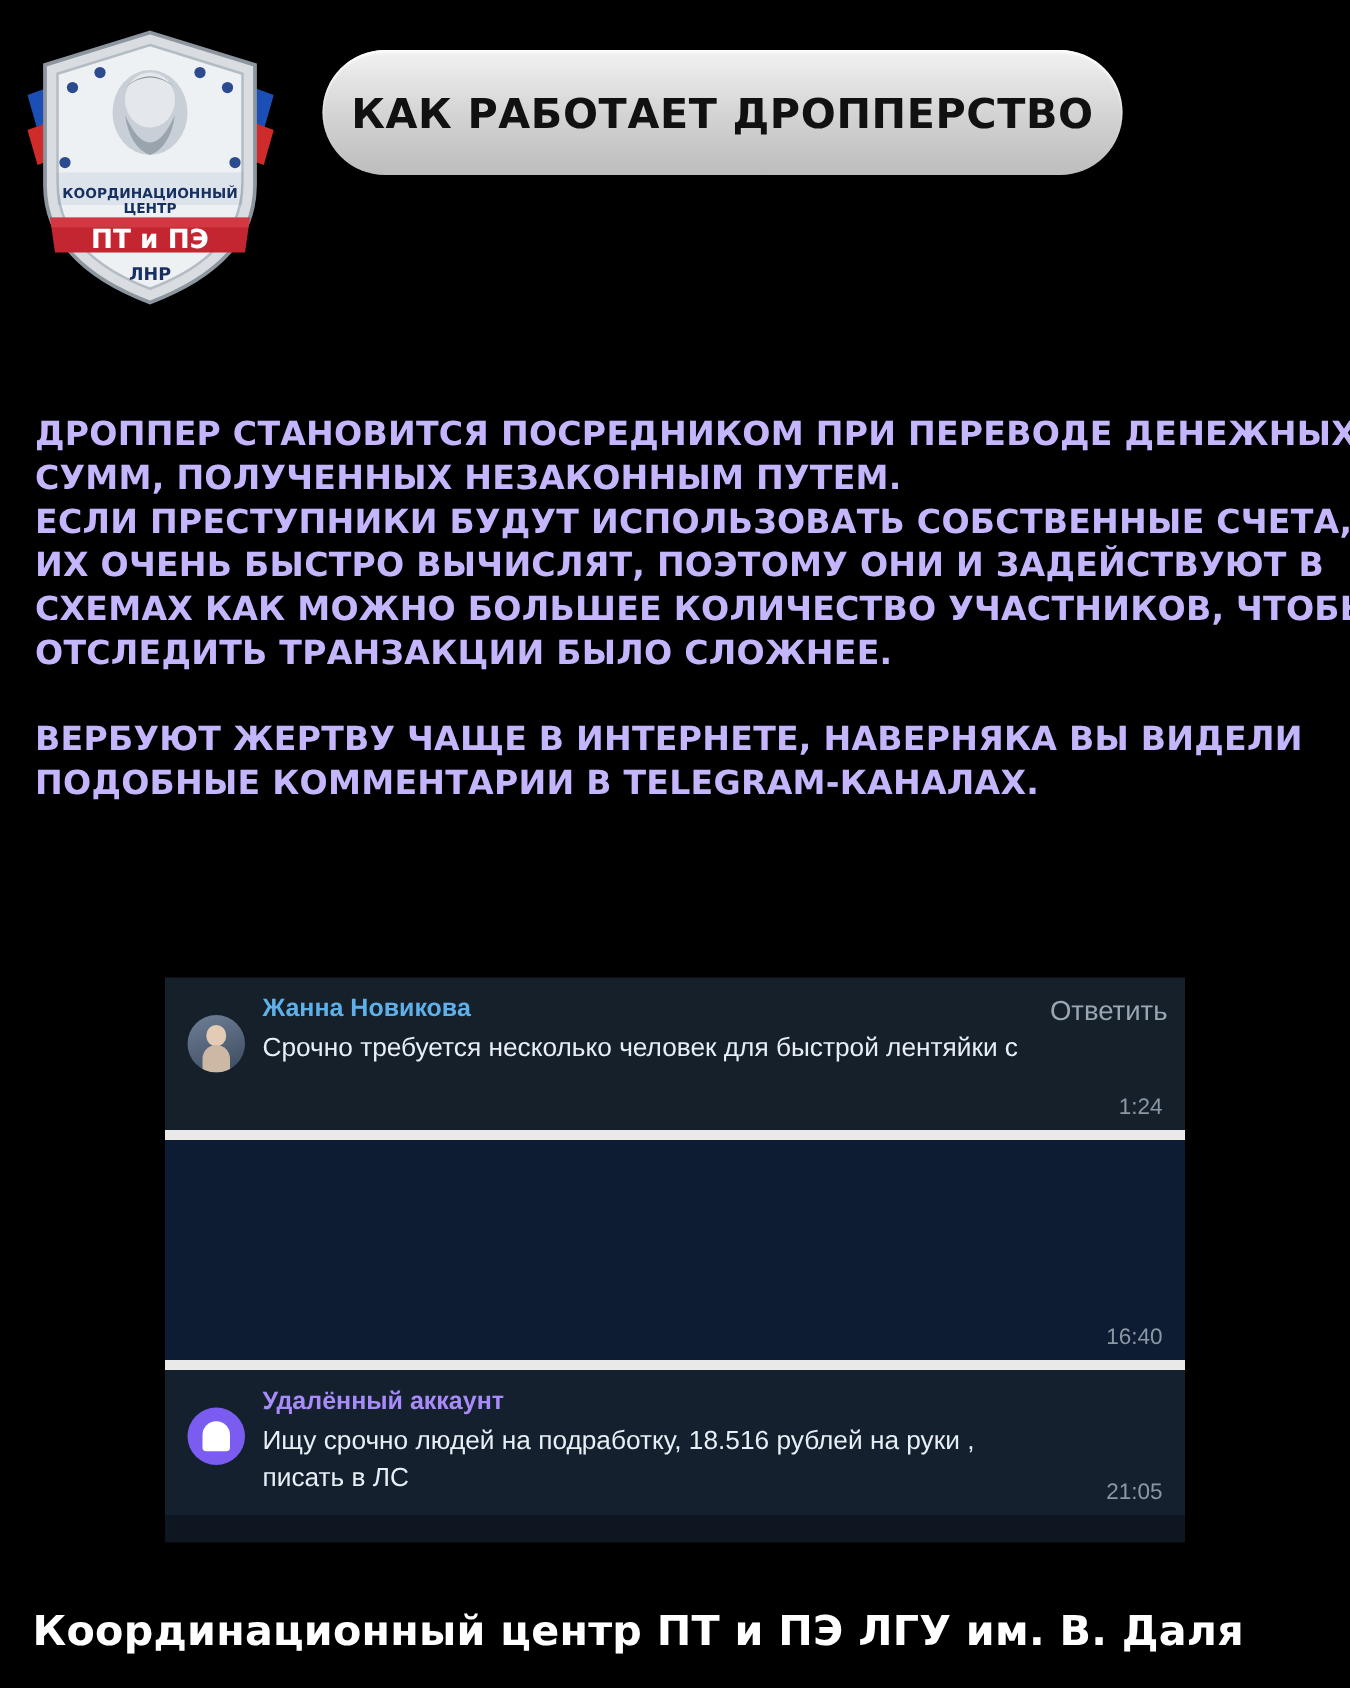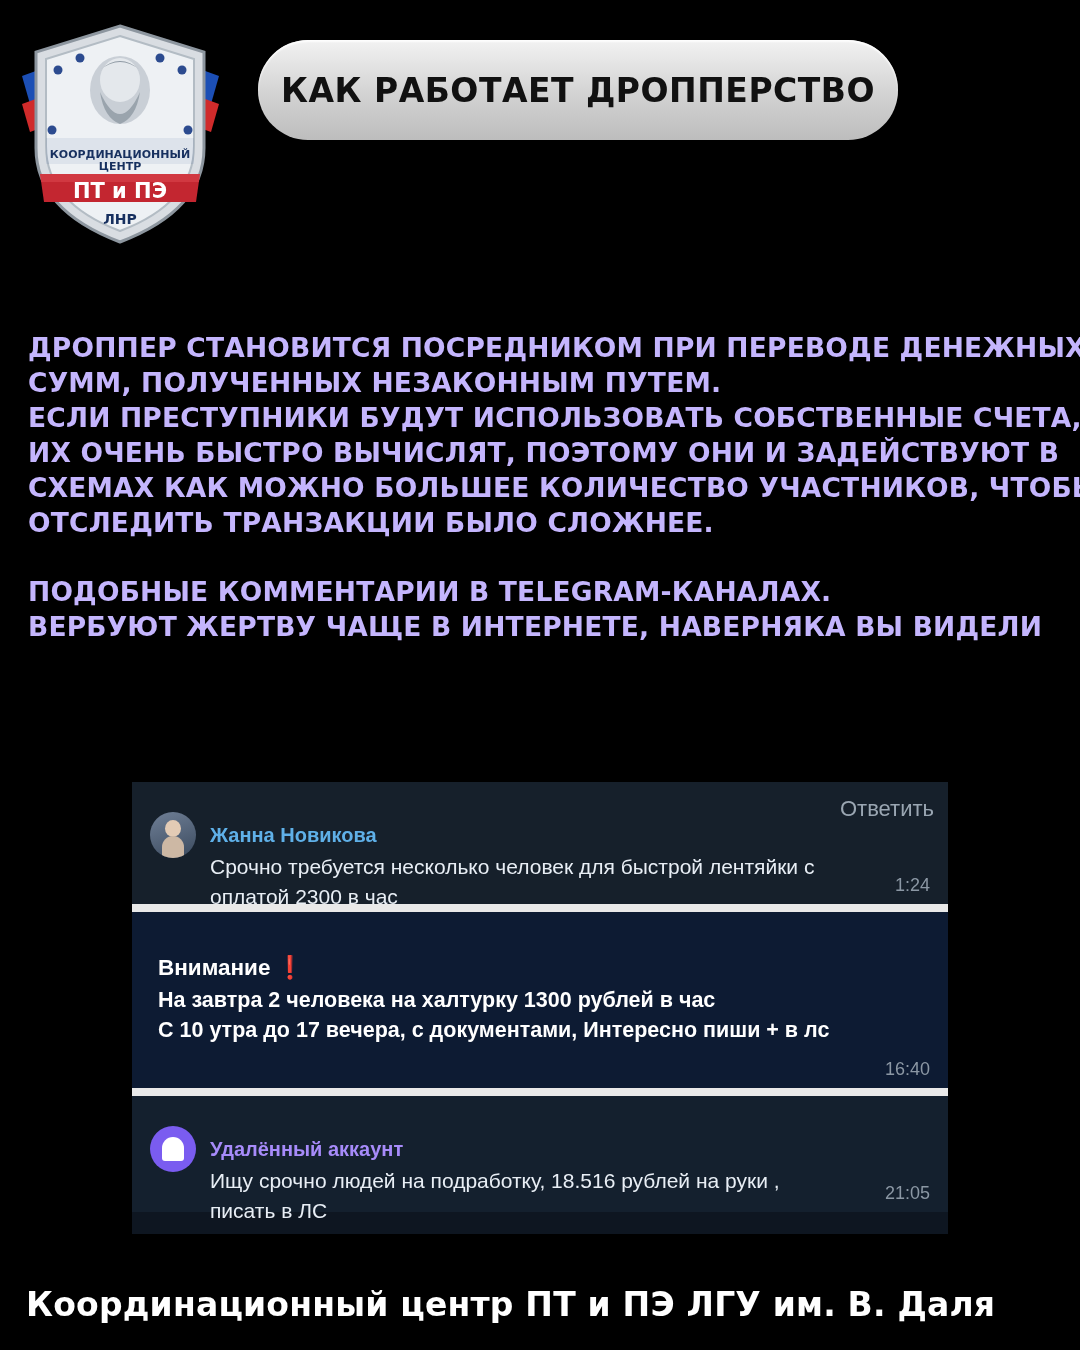--- a/index.html
+++ b/index.html
@@ -147,21 +147,20 @@
     height: 24px;
     background: #ffffff;
     border-radius: 11px 11px 3px 3px;
   }
 
   .msg-body {
     position: absolute;
     left: 78px;
     top: 14px;
     right: 14px;
-    margin-top: 28px;
   }
 
   .msg.m2 .msg-body { left: 26px; top: 14px; }
 
   .sender {
     font-size: 20px;
     font-weight: bold;
     color: #5fb0e8;
     margin-bottom: 5px;
     font-family: "Liberation Sans", sans-serif;
@@ -268,53 +267,42 @@
   <div class="body-text">
     <p class="para">
       <span class="line">ДРОППЕР СТАНОВИТСЯ ПОСРЕДНИКОМ ПРИ ПЕРЕВОДЕ ДЕНЕЖНЫХ</span>
       <span class="line">СУММ, ПОЛУЧЕННЫХ НЕЗАКОННЫМ ПУТЕМ.</span>
       <span class="line">ЕСЛИ ПРЕСТУПНИКИ БУДУТ ИСПОЛЬЗОВАТЬ СОБСТВЕННЫЕ СЧЕТА,</span>
       <span class="line">ИХ ОЧЕНЬ БЫСТРО ВЫЧИСЛЯТ, ПОЭТОМУ ОНИ И ЗАДЕЙСТВУЮТ В</span>
       <span class="line">СХЕМАХ КАК МОЖНО БОЛЬШЕЕ КОЛИЧЕСТВО УЧАСТНИКОВ, ЧТОБЫ</span>
       <span class="line">ОТСЛЕДИТЬ ТРАНЗАКЦИИ БЫЛО СЛОЖНЕЕ.</span>
     </p>
     <p class="para">
+      <span class="line">ВЕРБУЮТ ЖЕРТВУ ЧАЩЕ В ИНТЕРНЕТЕ, НАВЕРНЯКА ВЫ ВИДЕЛИ</span>
       <span class="line">ПОДОБНЫЕ КОММЕНТАРИИ В TELEGRAM-КАНАЛАХ.</span>
-      <span class="line">ВЕРБУЮТ ЖЕРТВУ ЧАЩЕ В ИНТЕРНЕТЕ, НАВЕРНЯКА ВЫ ВИДЕЛИ</span>
     </p>
   </div>
 
   <div class="shot">
 
     <div class="msg m1">
       <div class="avatar woman"></div>
       <div class="reply">Ответить</div>
       <div class="msg-body">
         <div class="sender">Жанна Новикова</div>
         <div class="text">
           <span class="ln">Срочно требуется несколько человек для быстрой лентяйки с</span>
-          <span class="ln">оплатой 2300 в час</span>
         </div>
       </div>
       <div class="time">1:24</div>
     </div>
 
     <div class="sep"></div>
 
     <div class="msg m2">
-      <div class="msg-body">
-        <div class="attention">
-          <span>Внимание</span>
-          <span class="bang">❗</span>
-        </div>
-        <div class="text strong">
-          <span class="ln">На завтра  2 человека на халтурку  1300 рублей в час</span>
-          <span class="ln">С 10 утра до 17 вечера, с документами, Интересно пиши + в лс</span>
-        </div>
-      </div>
       <div class="time">16:40</div>
     </div>
 
     <div class="sep"></div>
 
     <div class="msg m3">
       <div class="avatar deleted">
         <span class="ghost"></span>
       </div>
       <div class="msg-body">

